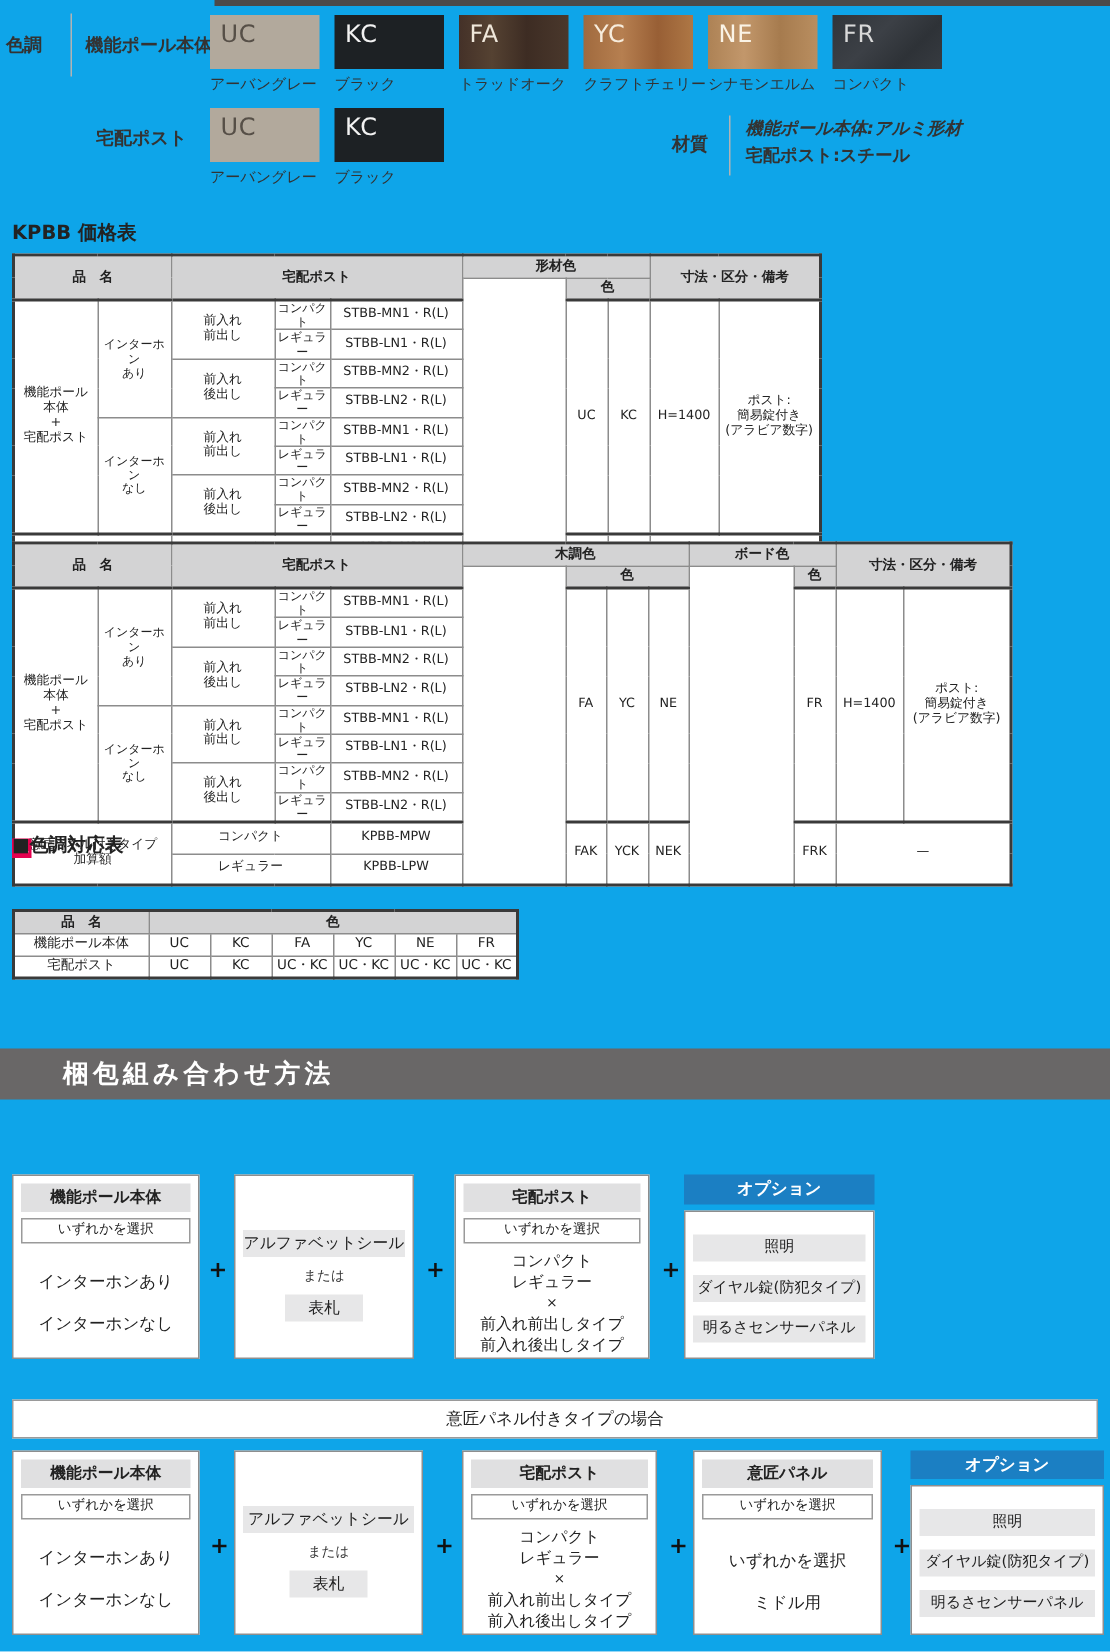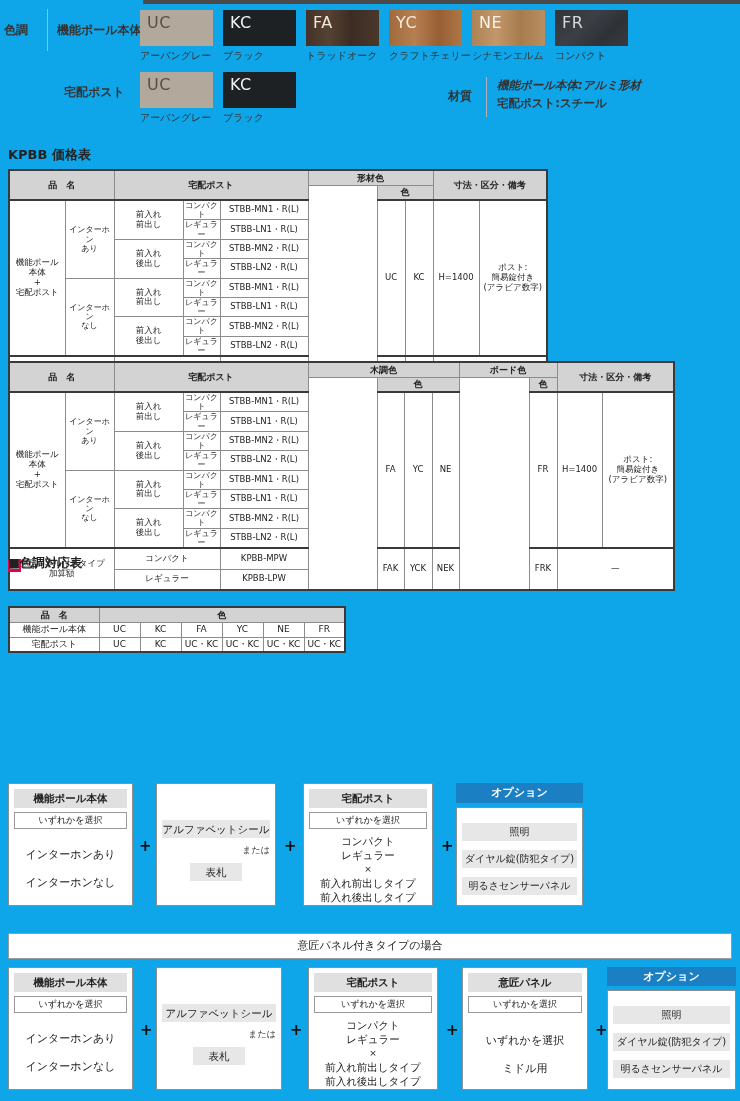--- a/index.html
+++ b/index.html
@@ -40,21 +40,21 @@
           font-size:17px;font-weight:bold;line-height:34px;padding-left:42px;box-sizing:border-box;letter-spacing:3px;}
   
   .boxtitle{position:absolute;border:1px solid #9a9a9a;background:#fff;text-align:center;
             font-size:11px;color:#222;box-sizing:border-box;}
   .combo{position:absolute;border:1px solid #8e8e8e;background:#fff;box-sizing:border-box;padding:5px 5px 0;}
   .chead{background:#e0e0e1;text-align:center;font-size:10.5px;font-weight:bold;height:19px;line-height:19px;}
   .csel{border:1px solid #9a9a9a;margin-top:4px;text-align:center;font-size:9px;height:15px;line-height:15px;}
   .citem{text-align:center;font-size:11px;color:#222;white-space:nowrap;}
   .cline{text-align:center;font-size:10.5px;line-height:14px;white-space:nowrap;}
   .strip{background:#e7e7e8;text-align:center;font-size:10.5px;height:18px;line-height:18px;white-space:nowrap;}
-  .orword{text-align:right;font-size:9px;color:#333;margin:6px 0;}
+  .orword{text-align:center;font-size:9px;color:#333;margin:6px 0;}
   .bluehead{position:absolute;background:#1b7fc3;color:#fff;font-weight:bold;font-size:11px;
             text-align:center;height:20px;line-height:20px;box-sizing:border-box;}
   .obody{position:absolute;border:1px solid #8e8e8e;background:#fff;box-sizing:border-box;padding-top:15px;}
   .obody .strip{margin:0 5px 9px;font-size:10px;}
   .plus{position:absolute;font-size:15px;font-weight:bold;color:#111;}
 </style>
 </head>
 <body>
 
 <div id="canvas">
@@ -337,20 +337,21 @@
       <td>UC</td>
       <td>KC</td>
       <td>UC・KC</td>
       <td>UC・KC</td>
       <td>UC・KC</td>
       <td>UC・KC</td>
     </tr>
   </tbody>
     </table>
 
+  <div class="banner">梱包組み合わせ方法</div>
 
 
   <div class="combo" style="left:8px;top:783px;width:125px;height:123px;">
     <div class="chead">機能ポール本体</div>
     <div class="csel">いずれかを選択</div>
     <div class="citem" style="margin-top:18px;">インターホンあり</div>
     <div class="citem" style="margin-top:13px;">インターホンなし</div>
   </div>
   <div class="plus" style="left:139px;top:837px;">+</div>
   <div class="combo" style="left:156px;top:783px;width:120px;height:123px;padding-top:36px;">

